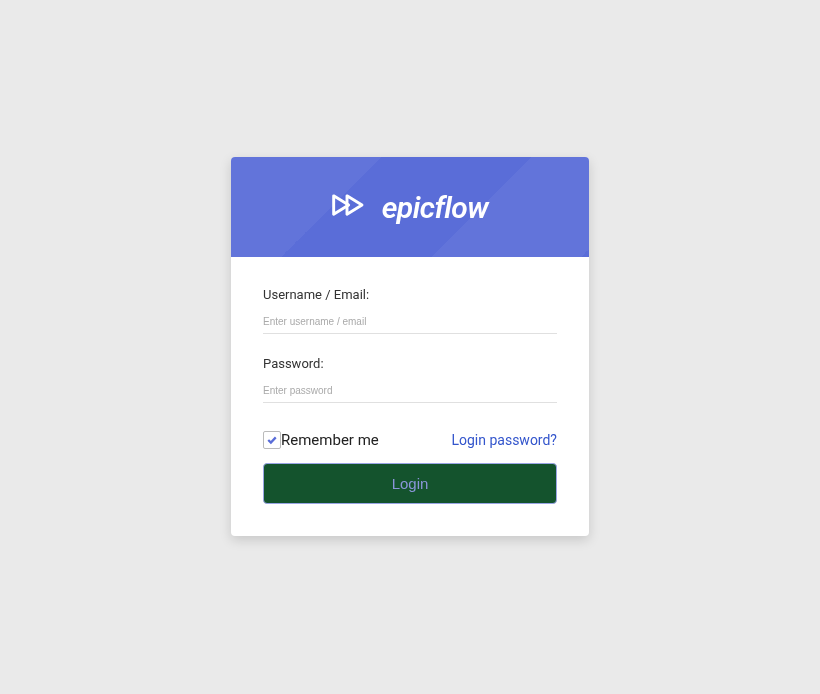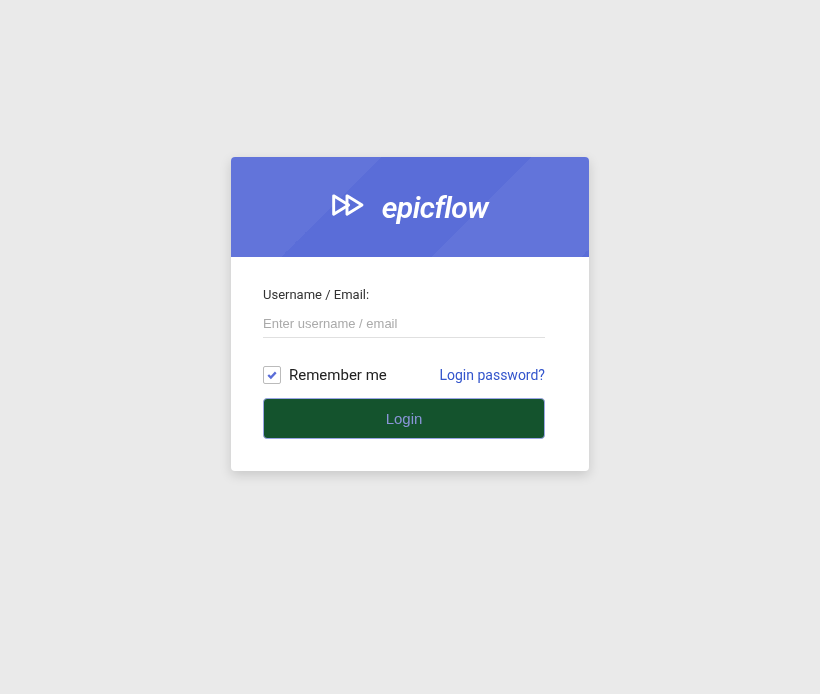--- a/index.html
+++ b/index.html
@@ -61,55 +61,54 @@
       height: 30px;
     }
     .logo-text {
       color: #ffffff;
       font-size: 30px;
       font-weight: 600;
       font-style: italic;
       letter-spacing: -0.5px;
     }
     .form {
-      padding: 30px 44px 32px 32px;
+      padding: 30px 32px 32px 32px;
     }
     .field-group {
       margin-bottom: 22px;
     }
     .field-label {
       display: block;
       font-size: 13px;
       color: #333333;
       margin-bottom: 8px;
     }
     .field-input {
       width: 100%;
       border: none;
       border-bottom: 1px solid #e0e0e0;
       padding: 6px 0;
-      font-size: 13px;
+      font-size: 10px;
       color: #333333;
       outline: none;
       background: transparent;
     }
     .field-input::placeholder {
       color: #aaaaaa;
     }
     .row {
       display: flex;
       justify-content: space-between;
       align-items: center;
       margin-top: 28px;
       margin-bottom: 14px;
     }
     .remember {
       display: flex;
       align-items: center;
-      gap: 8px;
     }
     .checkbox {
       width: 18px;
       height: 18px;
       border: 1px solid #bbbbbb;
       border-radius: 2px;
       background: #ffffff;
       display: flex;
       align-items: center;
       justify-content: center;
@@ -158,20 +157,22 @@
       </span>
       <span class="logo-text">epicflow</span>
     </div>
   </div>
   <div class="form">
     <div class="field-group">
       <label class="field-label">Username / Email:</label>
       <input class="field-input" type="text" placeholder="Enter username / email" style="">
     </div>
     <div class="field-group">
+      <label class="field-label">Password:</label>
+      <input class="field-input" type="password" placeholder="Enter password" style="">
     </div>
     <div class="row">
       <div class="remember">
         <span class="checkbox">
           <svg viewBox="0 0 16 16">
             <path d="M3 8 L6.5 11.5 L13 4.5"></path>
           </svg>
         </span>
         <span class="remember-label">Remember me</span>
       </div>

